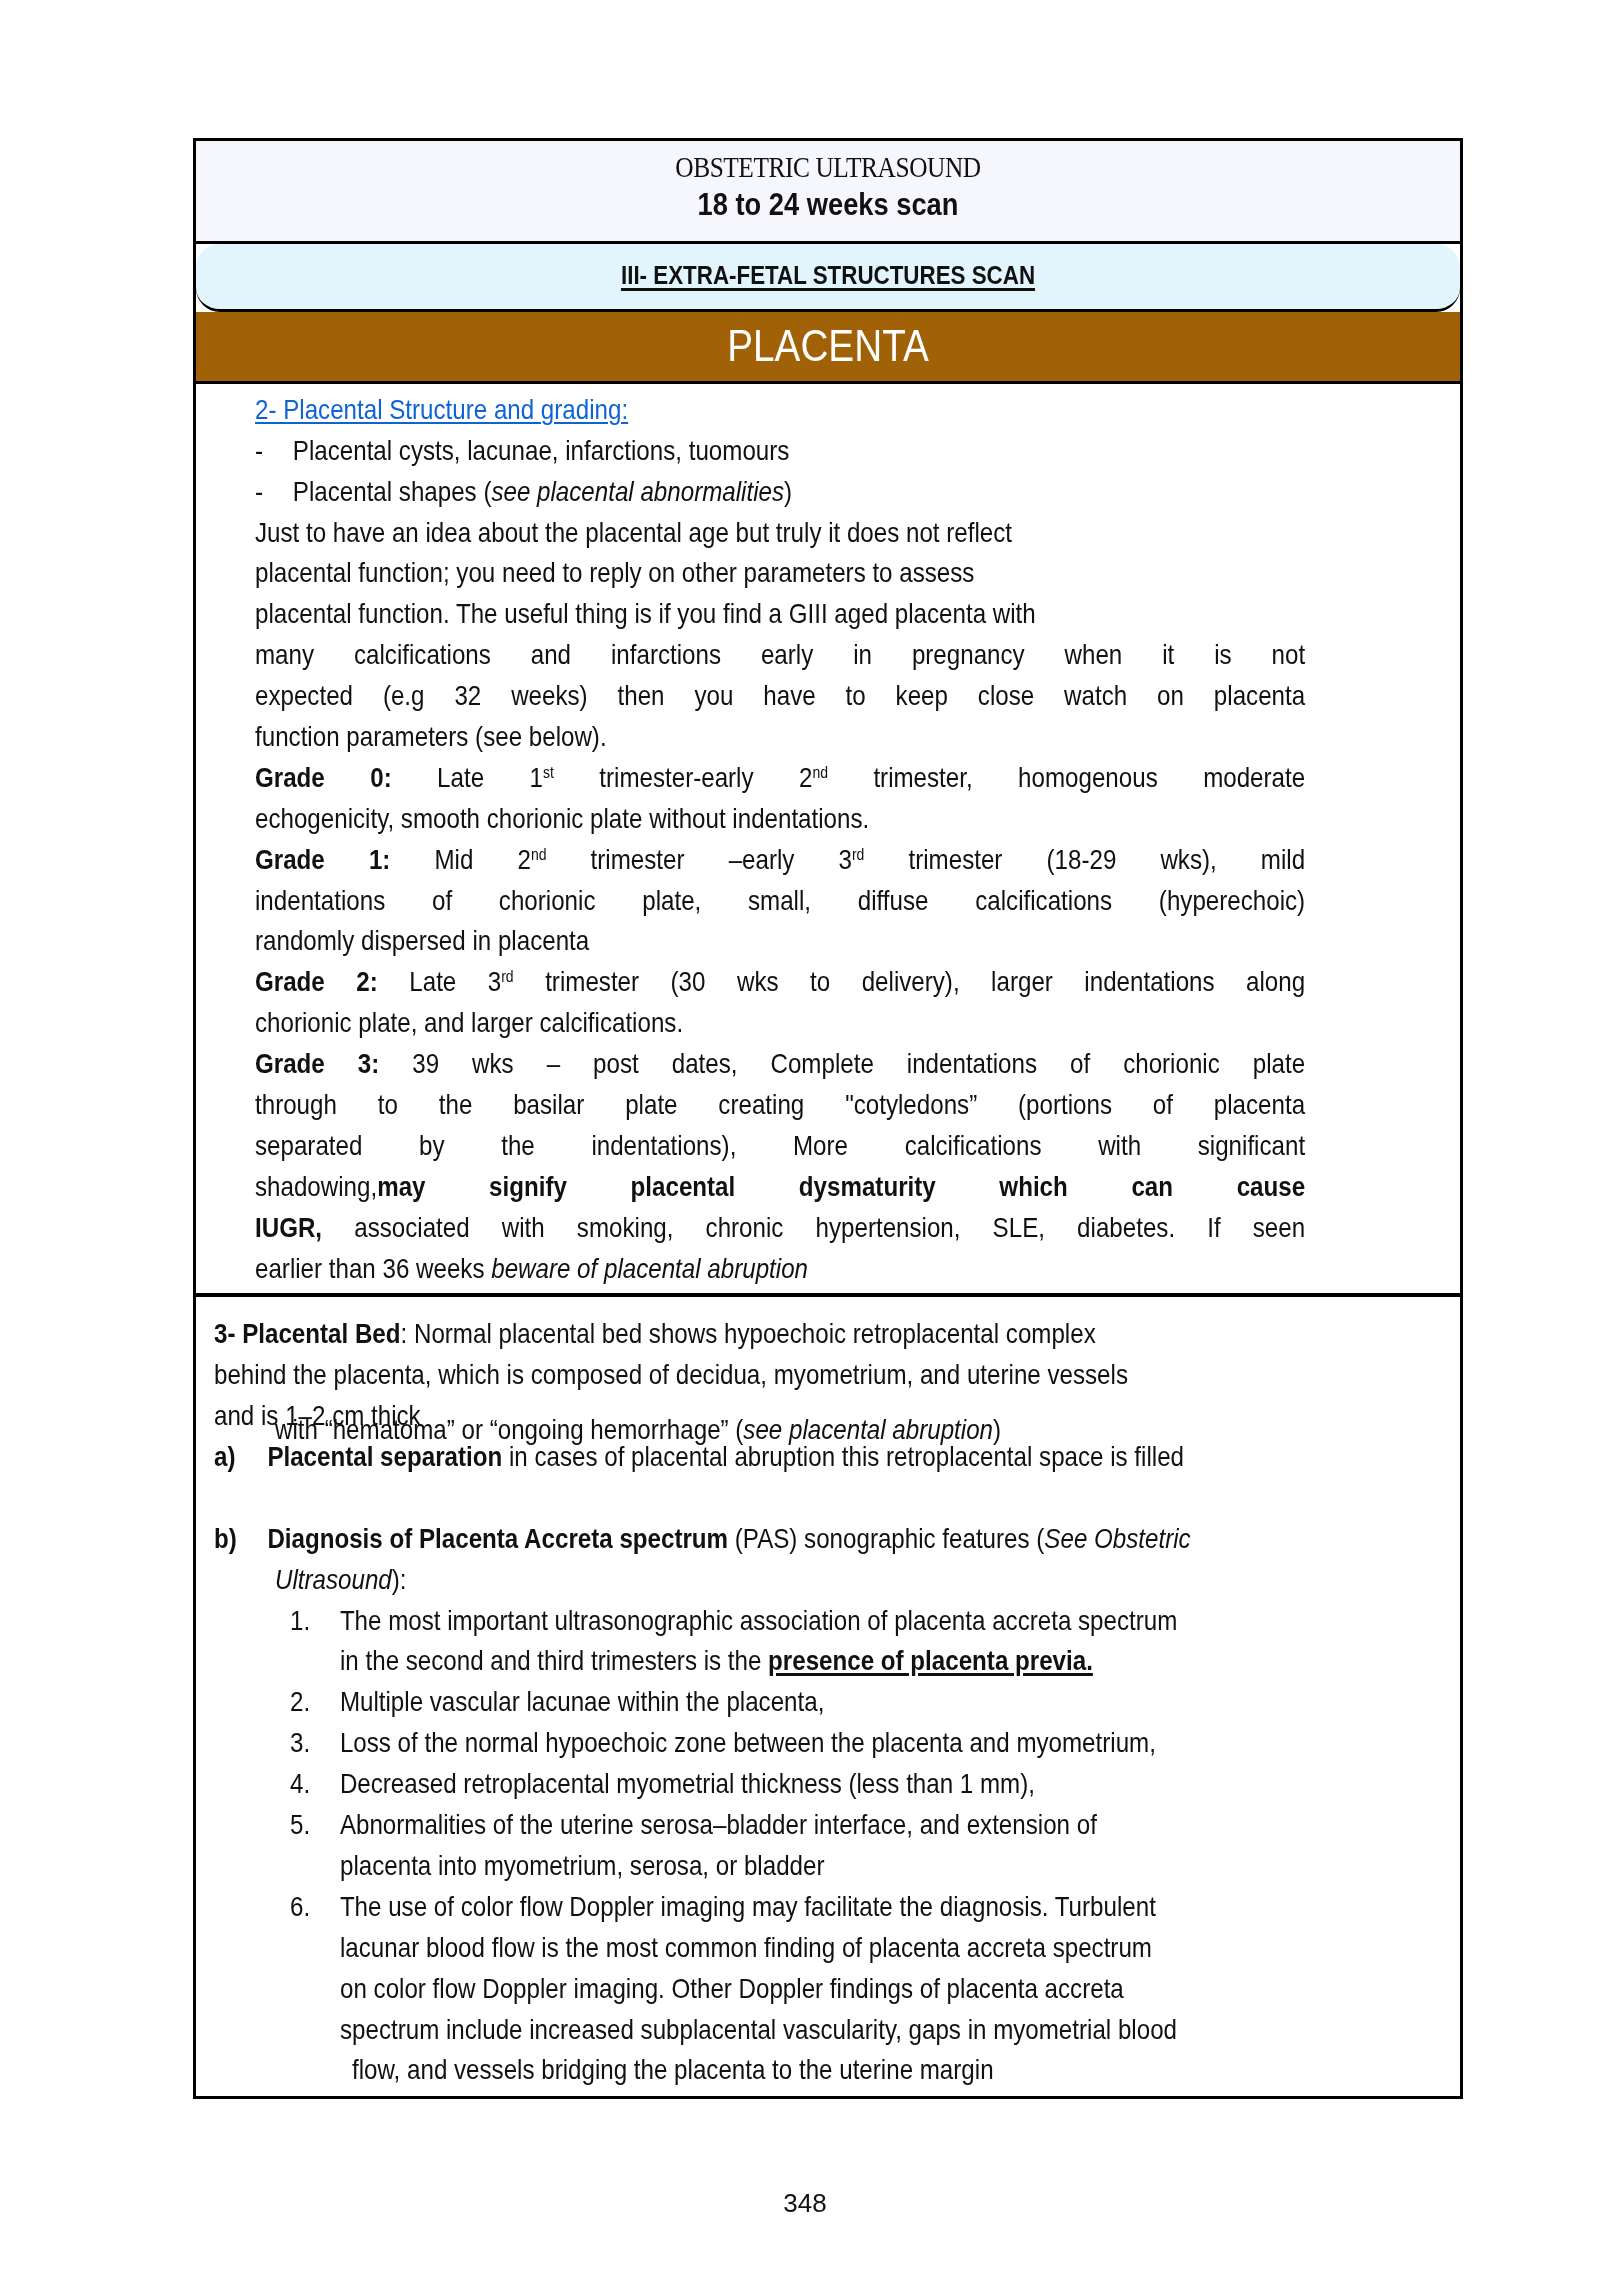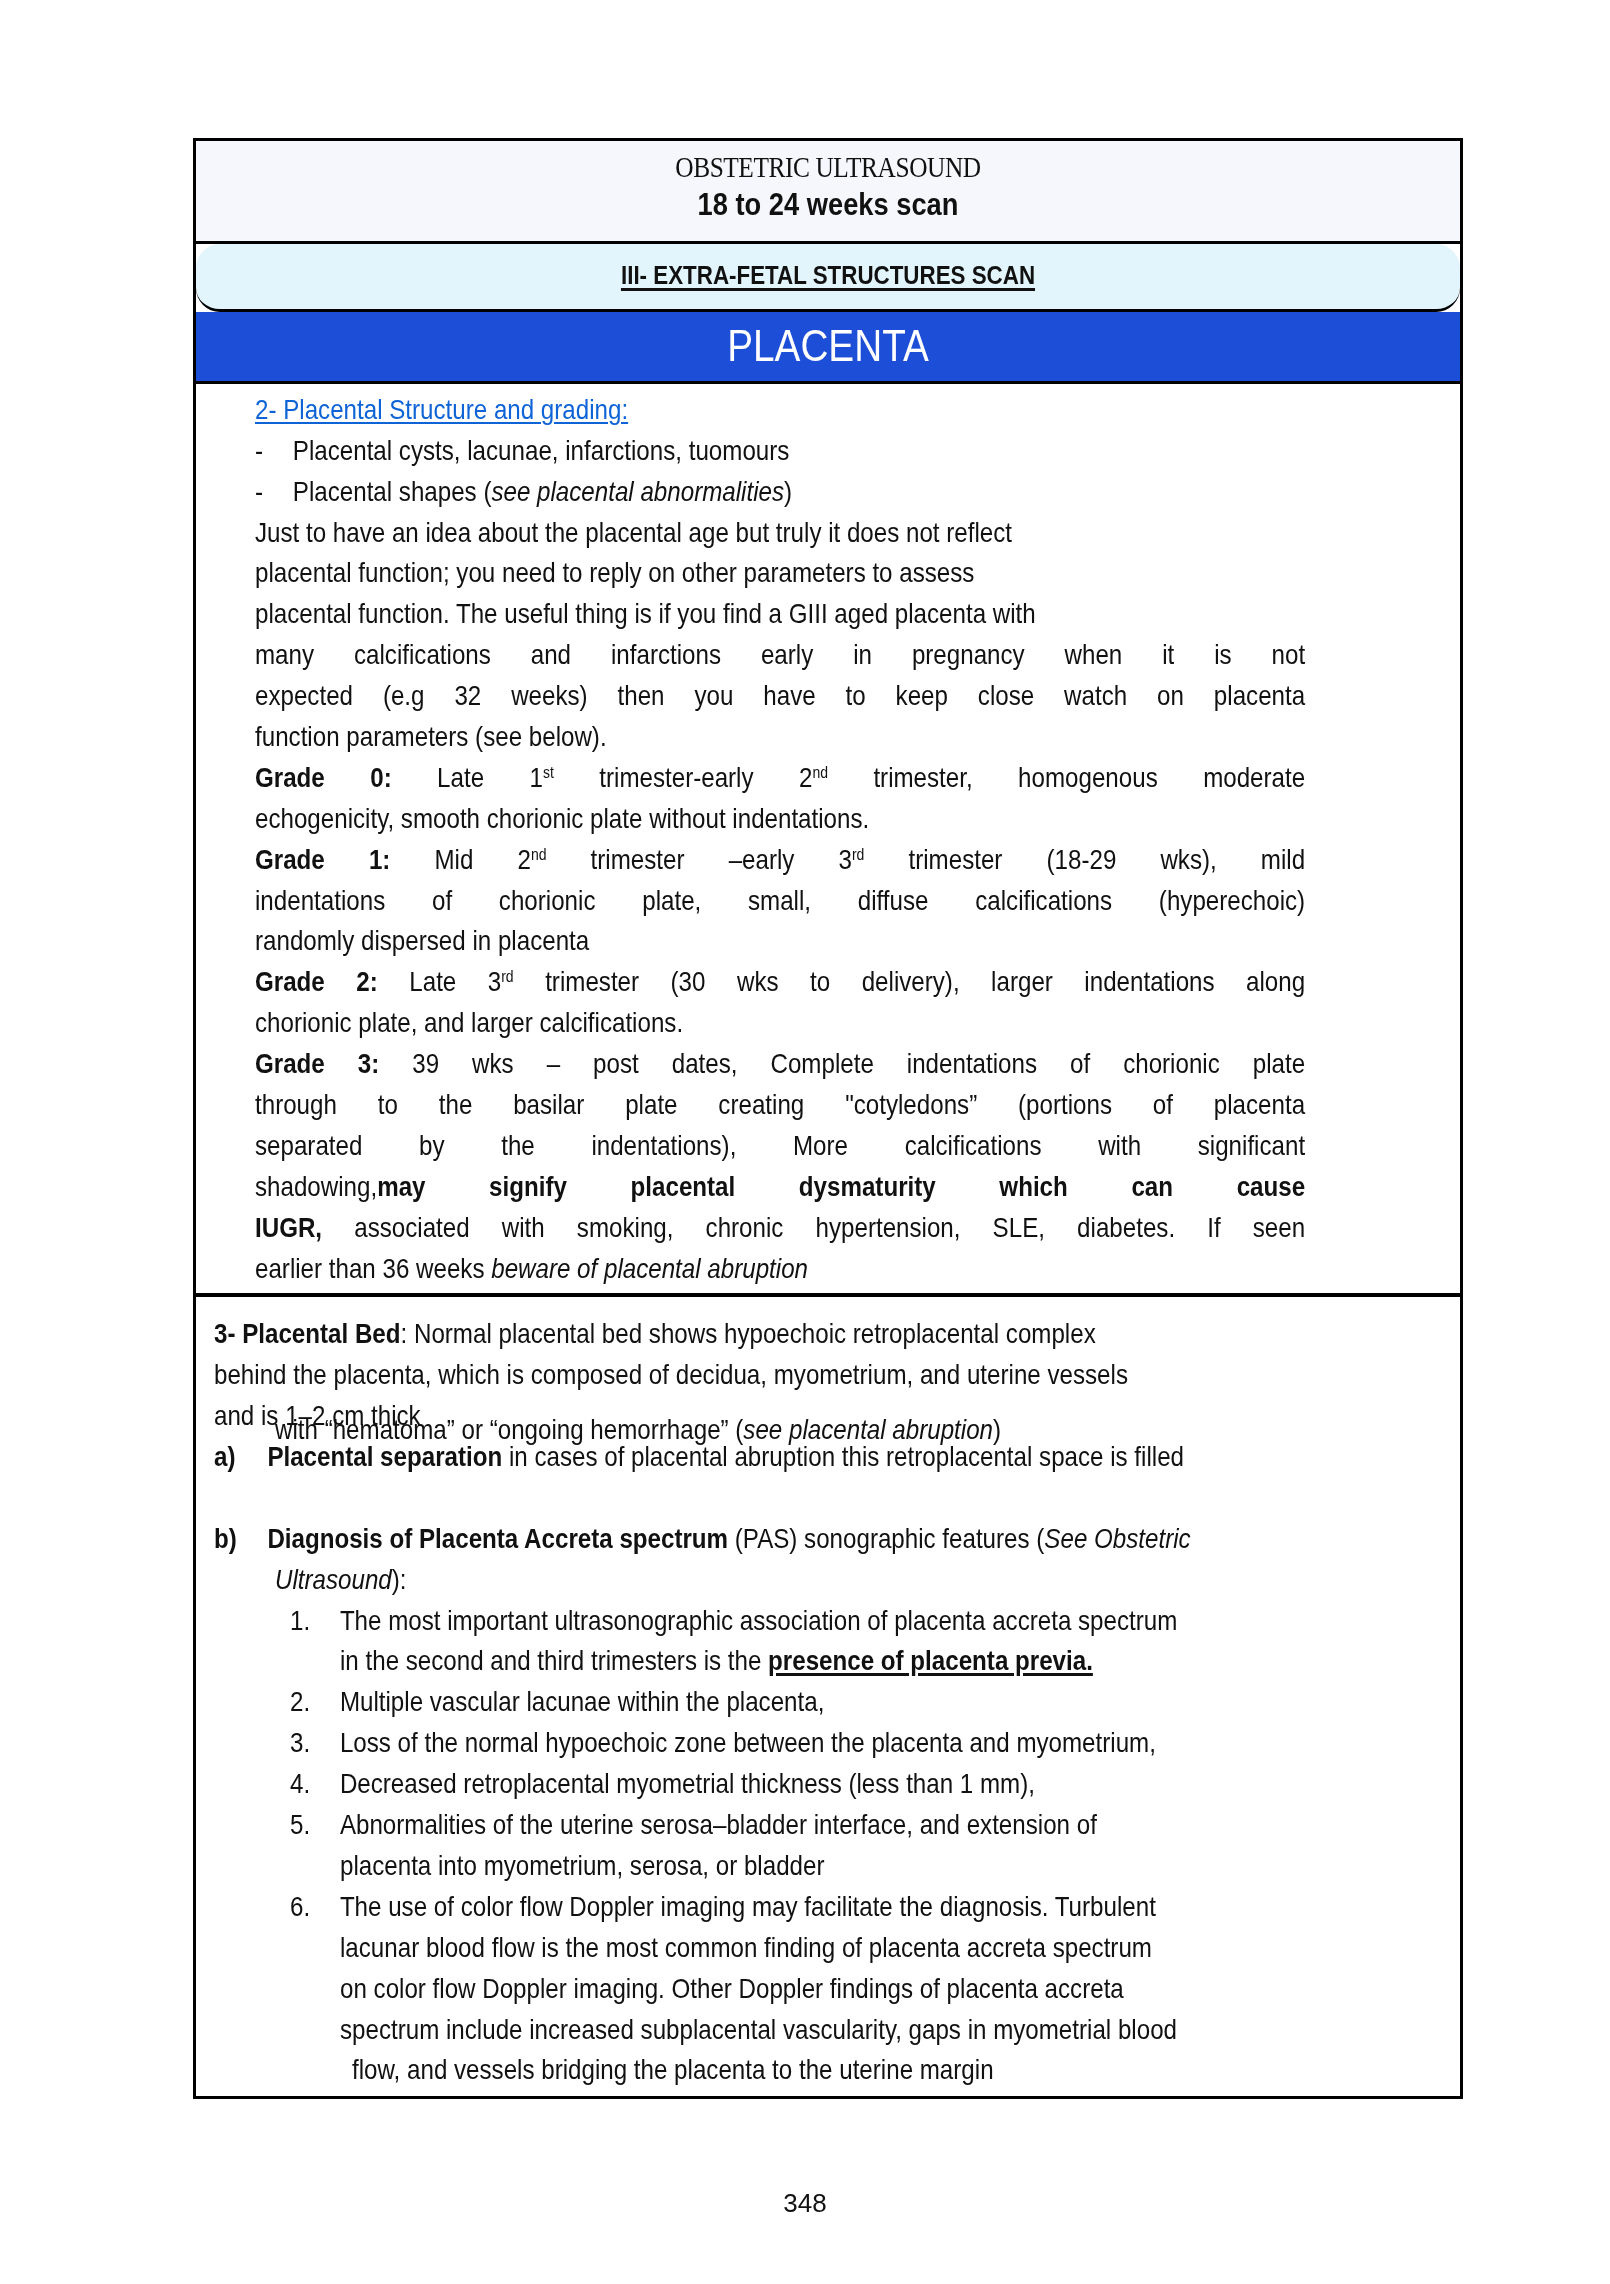--- a/index.html
+++ b/index.html
@@ -4,21 +4,21 @@
 <style>
   html, body { margin: 0; padding: 0; background: #ffffff; }
   body { width: 1610px; height: 2285px; position: relative; overflow: hidden; }
   .page { position: absolute; left: 0; top: 0; width: 1610px; height: 2285px; background: #fff; }
 
   .box { position: absolute; left: 193px; top: 138px; width: 1270px; height: 1961px;
          border: 3.8px solid #000; box-sizing: border-box; }
   .band { position: absolute; left: 0; width: 100%; box-sizing: border-box; }
   .band1 { top: 0; height: 103px; background: #f6f6fd; border-bottom: 3.8px solid #000; }
   .band2 { top: 103px; height: 68px; background: #e3f5fc; border-bottom: 3.8px solid #000; border-radius: 24px; }
-  .band3 { top: 171px; height: 72px; background: #1d4ed8; border-bottom: 3.8px solid #000; }
+  .band3 { top: 171px; height: 72px; background: #a16207; border-bottom: 3.8px solid #000; }
   .divider { position: absolute; left: 0; width: 100%; top: 1152px; height: 3.8px; background: #000; }
 
   .hdr-serif { position: absolute; left: 0; right: 0; top: 9.5px; text-align: center;
                font-family: "Liberation Serif", serif; font-size: 29.5px; color: #111;
                transform: scaleX(0.86); letter-spacing: -0.5px; }
   .hdr-bold { position: absolute; left: 0; right: 0; top: 46px; text-align: center;
               font-family: "Liberation Sans", sans-serif; font-weight: bold; font-size: 31px; color: #111;
               transform: scaleX(0.88); }
   .hdr-sec { position: absolute; left: 0; right: 0; top: 16px; text-align: center;
              font-family: "Liberation Sans", sans-serif; font-weight: bold; font-size: 26px; color: #111;

